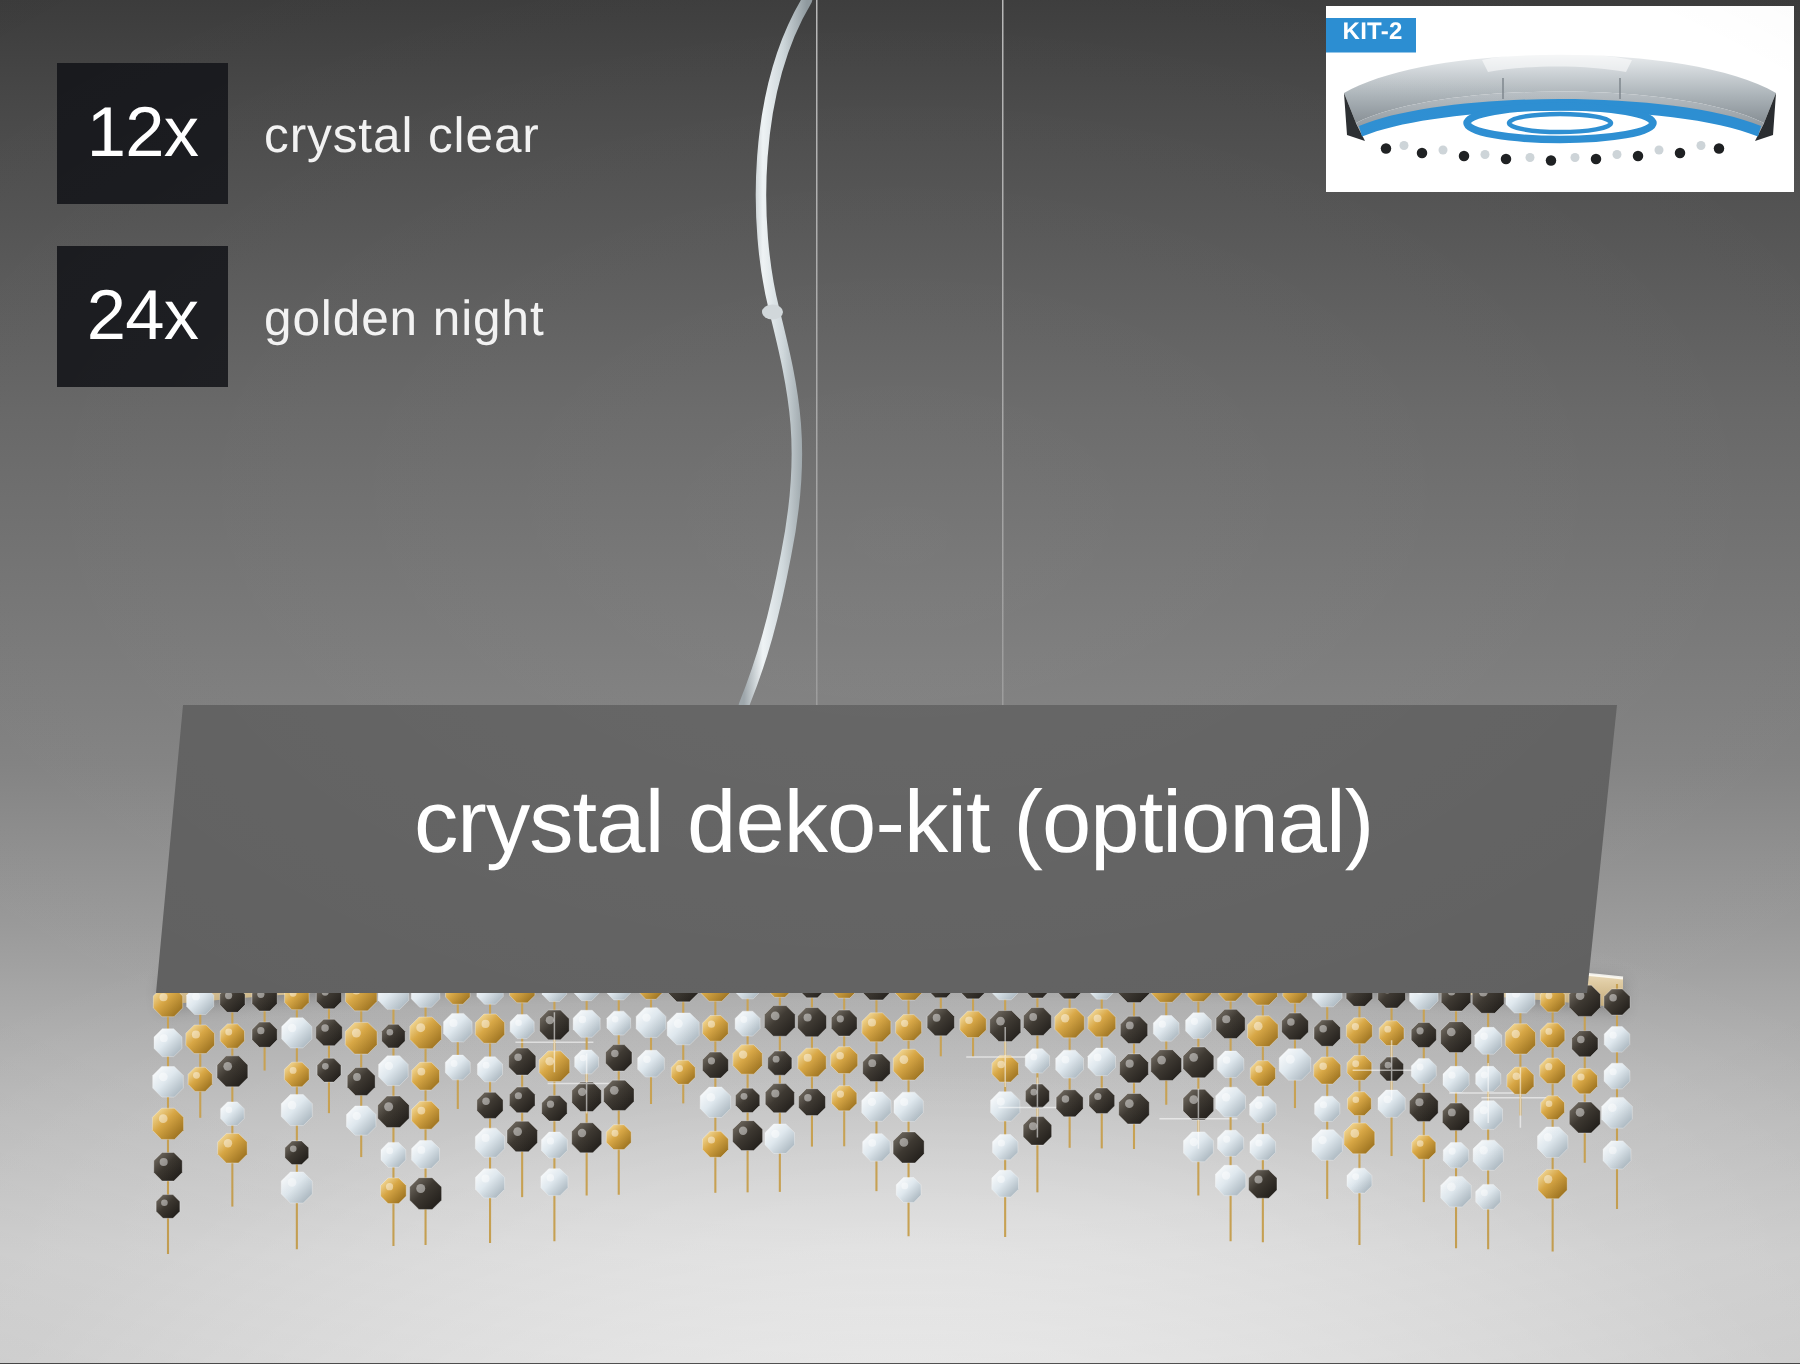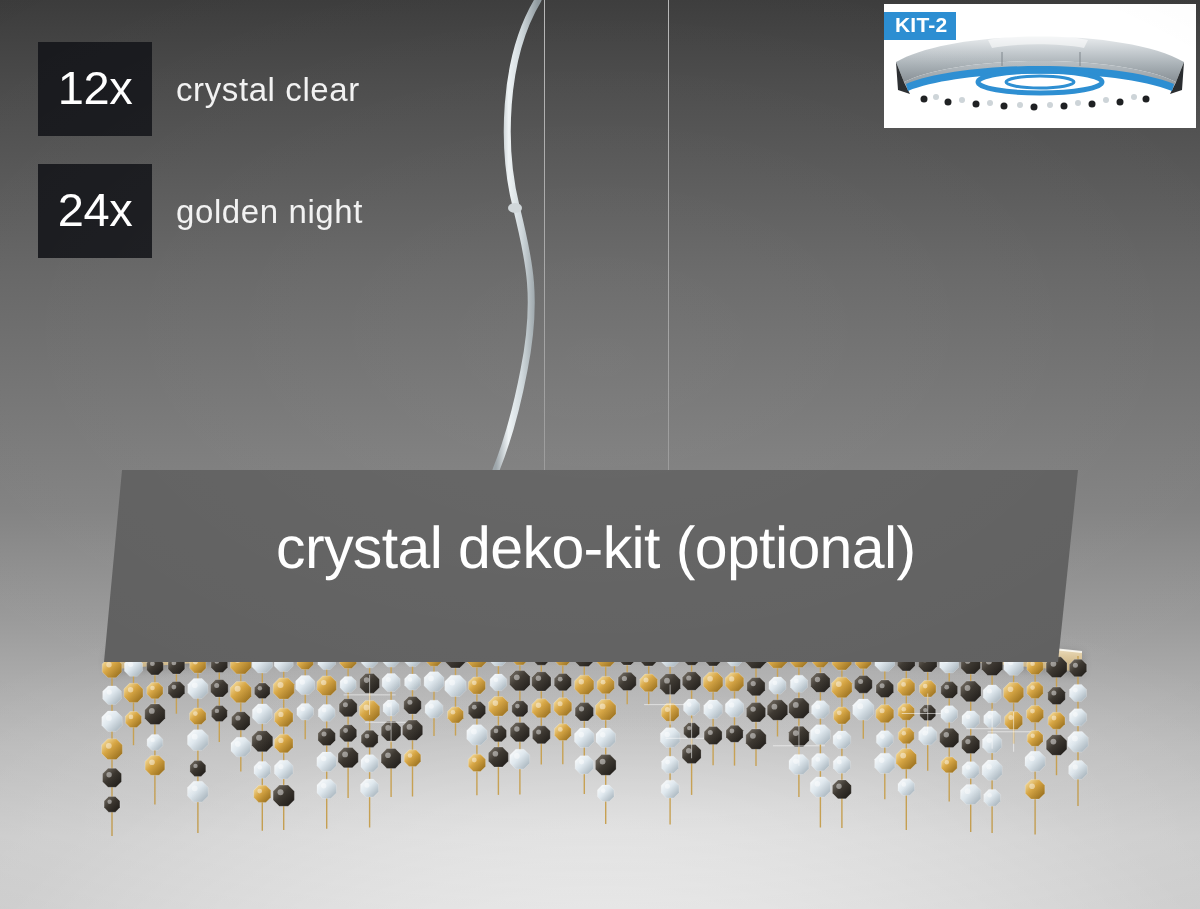--- a/index.html
+++ b/index.html
@@ -134,21 +134,21 @@
     height: 124px;
     background: #ffffff;
     overflow: hidden;
   }
   .inset-badge {
     position: absolute;
     left: 0;
     top: 8px;
     background: #2c8ed2;
     color: #ffffff;
-    font-size: 21px;
+    font-size: 16px;
     font-weight: 700;
     letter-spacing: 0.2px;
     padding: 2px 9px 4px 11px;
     line-height: 1.05;
     z-index: 3;
   }
   .inset-art {
     position: absolute;
     left: 0;
     top: 0;

